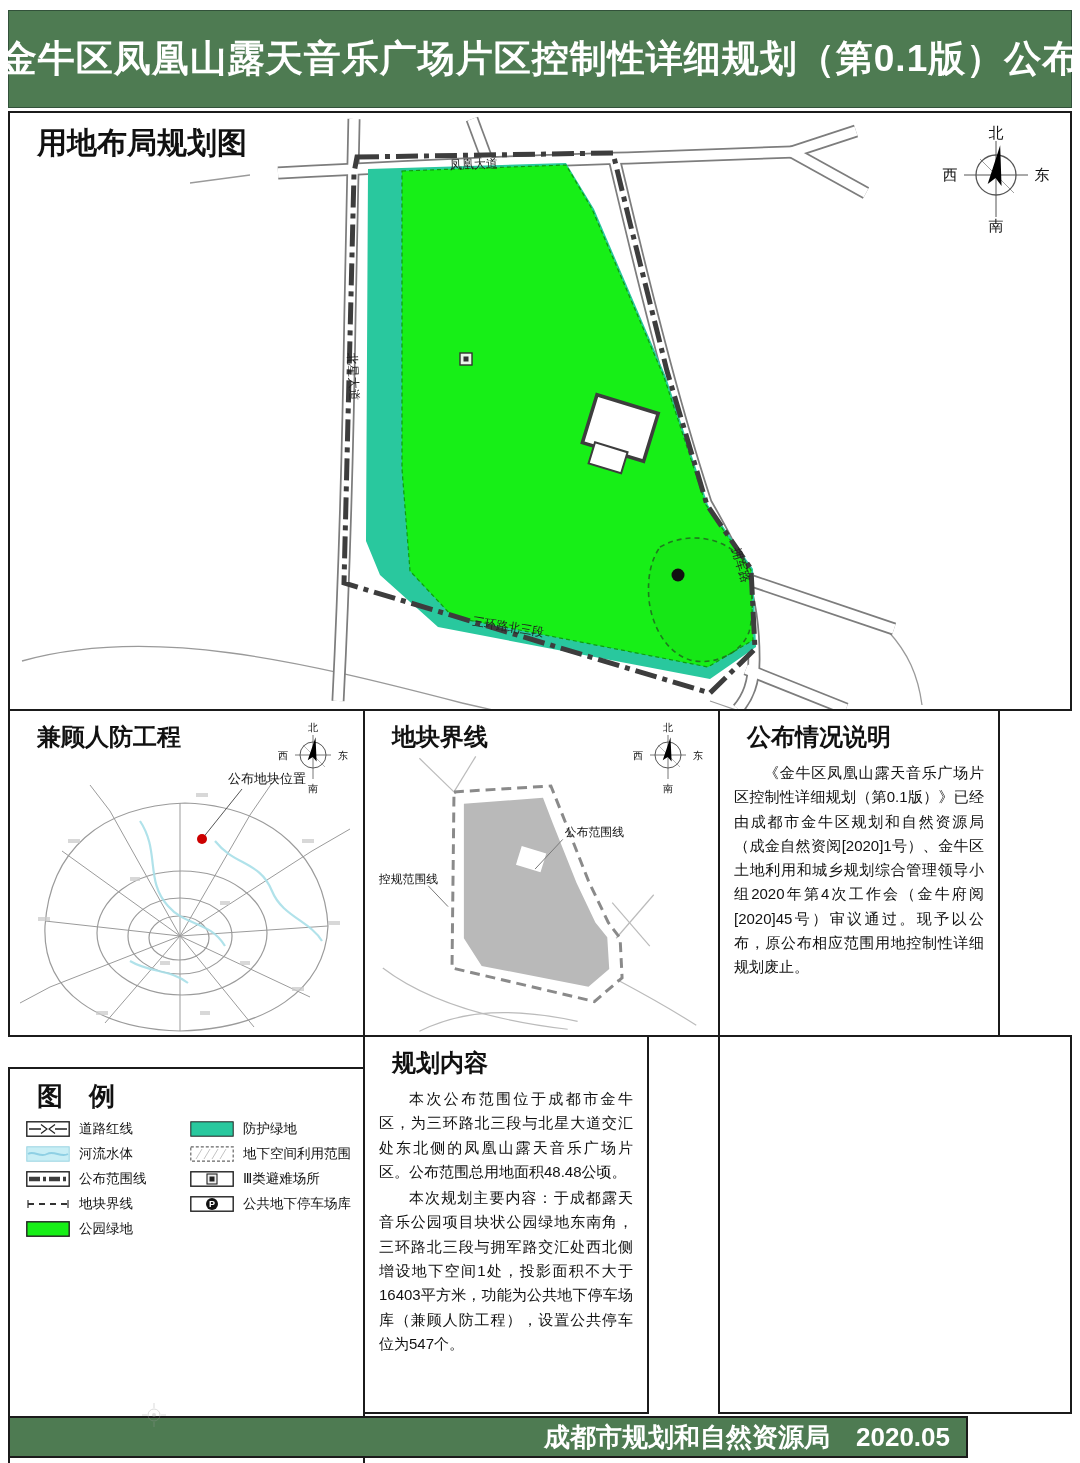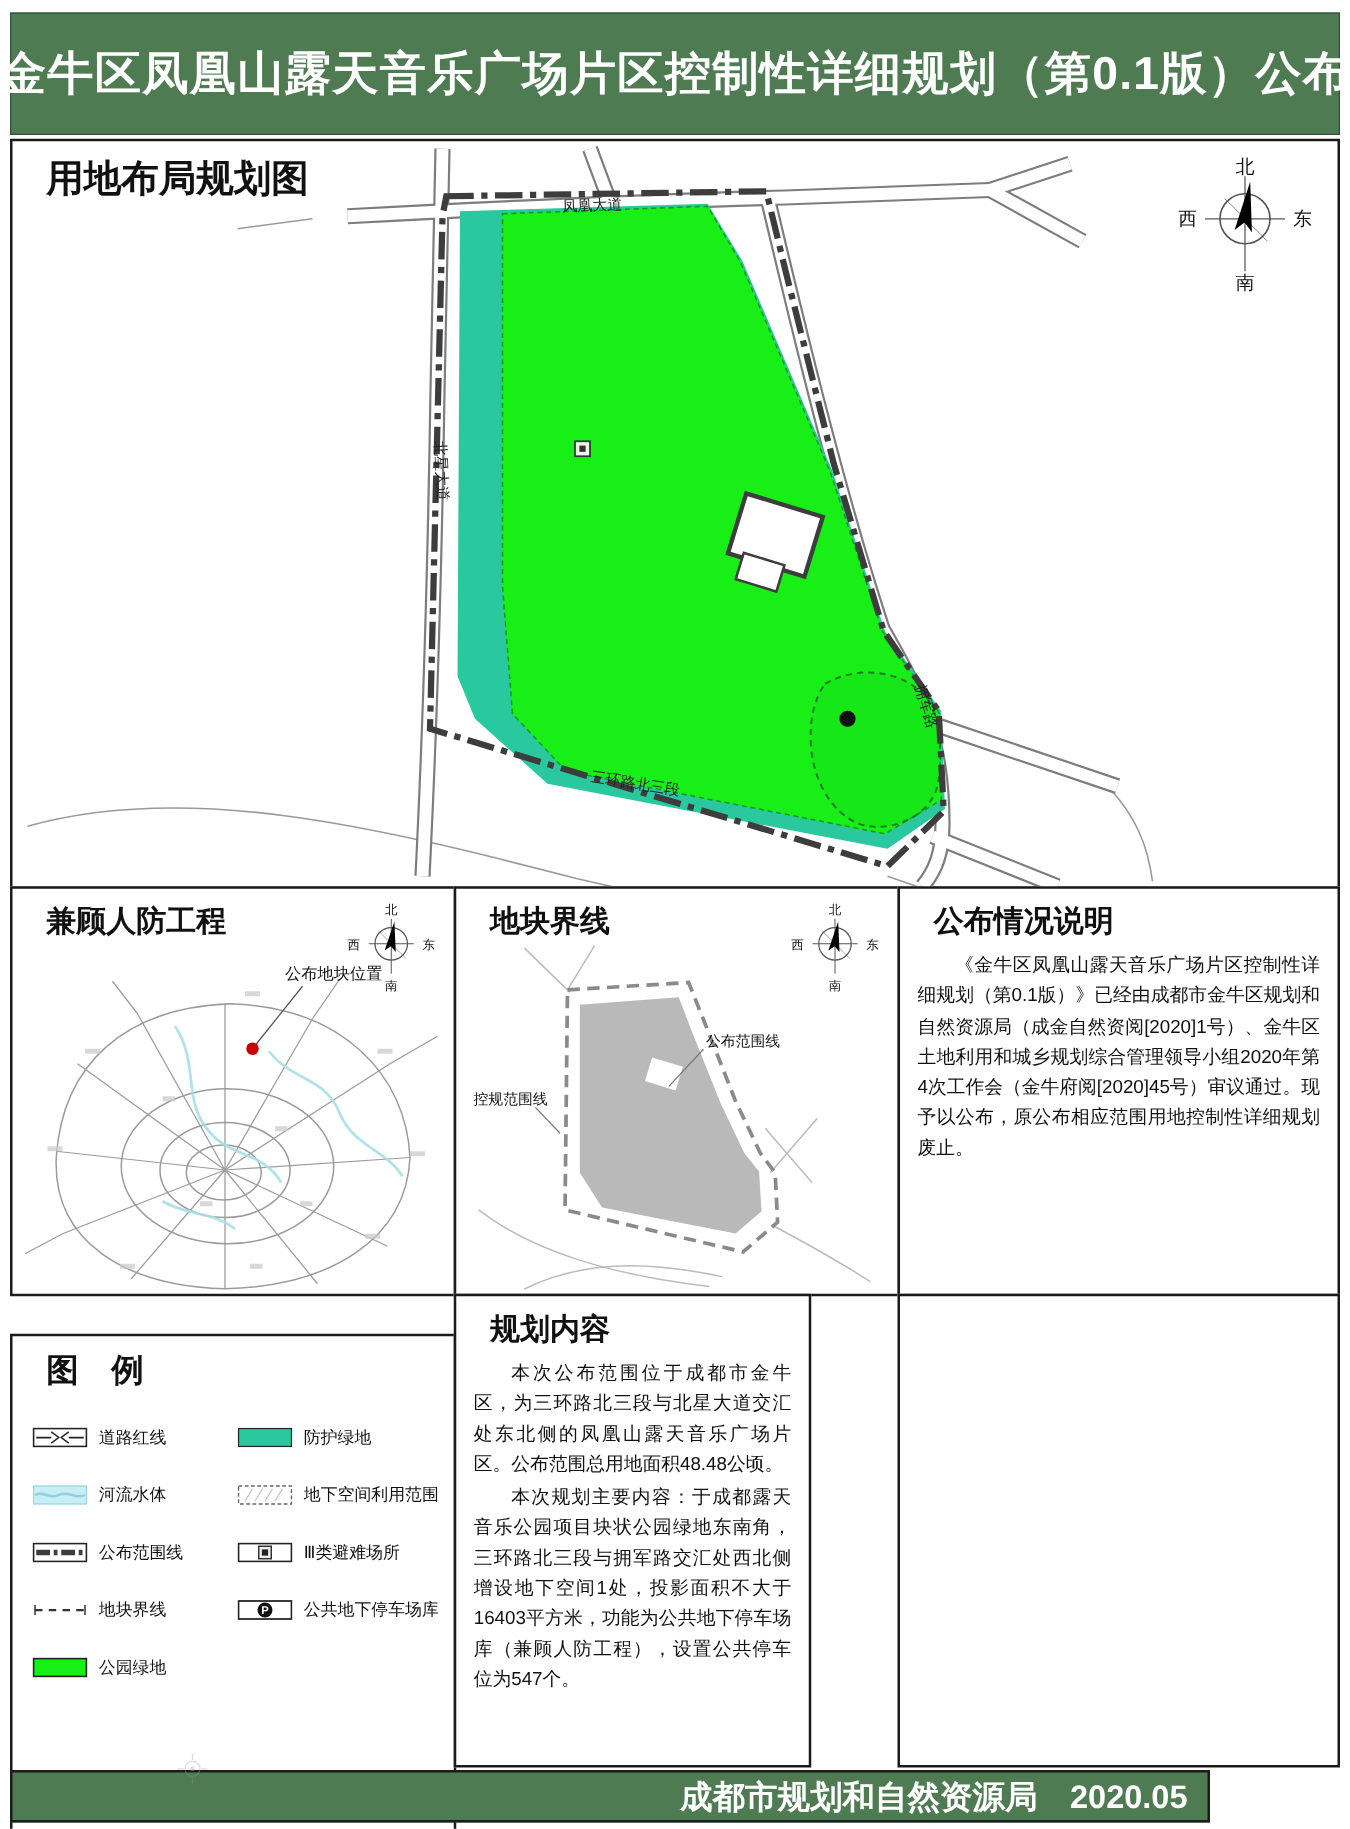--- a/index.html
+++ b/index.html
@@ -9,21 +9,21 @@
   }
   .panel{position:absolute;background:#fff;border:2px solid #1b1b1b;box-sizing:border-box;overflow:hidden;}
   #header{
     position:absolute;left:8px;top:10px;width:1064px;height:98px;box-sizing:border-box;
     background:#4e7b52;border:1px solid #32513a;display:flex;align-items:center;justify-content:center;
   }
   #header .title{color:#fff;font-size:37px;font-weight:bold;letter-spacing:1px;white-space:nowrap;}
   #map-panel{left:8px;top:111px;width:1064px;height:600px;}
   #loc-panel{left:8px;top:709px;width:357px;height:328px;}
   #scope-panel{left:363px;top:709px;width:357px;height:328px;}
-  #ann-panel{left:718px;top:709px;width:354px;height:328px;}
+  #ann-panel{left:718px;top:709px;width:282px;height:328px;}
   #legend-panel{left:8px;top:1067px;width:357px;height:473px;}
   #content-panel{left:363px;top:1035px;width:286px;height:379px;}
   #empty-panel{left:718px;top:1035px;width:354px;height:379px;}
   #footer{
     position:absolute;left:8px;top:1416px;width:960px;height:42px;box-sizing:border-box;
     background:#4e7b52;border:2px solid #1b1b1b;display:flex;align-items:center;justify-content:flex-end;
     padding-right:16px;
   }
   #footer .footer-text{color:#fff;font-size:26px;font-weight:bold;white-space:nowrap;}
   .panel-title{font-weight:bold;font-size:24px;padding:10px 0 0 27px;position:relative;z-index:3;}
@@ -32,21 +32,21 @@
   .compass{position:absolute;z-index:4;}
   #map-panel .compass{top:10px;right:14px;}
   #loc-panel .compass,#scope-panel .compass{top:8px;right:10px;}
   .body-text{font-size:15px;line-height:1.62;text-align:justify;padding:8px 14px 0 14px;}
   .body-text p{margin:0 0 2px 0;text-indent:2em;}
   
   #legend-cols{position:absolute;left:16px;top:52px;right:6px;display:flex;z-index:2;}
   .legend-col{display:flex;flex-direction:column;}
   .legend-col.left{width:172px;}
   .legend-col.right{width:175px;}
-  .legend-row{display:flex;align-items:center;margin-bottom:9px;height:16px;margin-top:21px;}
+  .legend-row{display:flex;align-items:center;margin-bottom:9px;height:16px;}
   .legend-row svg{flex:0 0 auto;}
   .legend-label{font-size:13.5px;margin-left:9px;white-space:nowrap;}
   #legend-watermark{position:absolute;left:128px;top:330px;opacity:.35;z-index:1;}
 </style>
 </head>
 <body>
 
 <div id="header">
   <div class="title">金牛区凤凰山露天音乐广场片区控制性详细规划（第0.1版）公布</div>
 </div>

